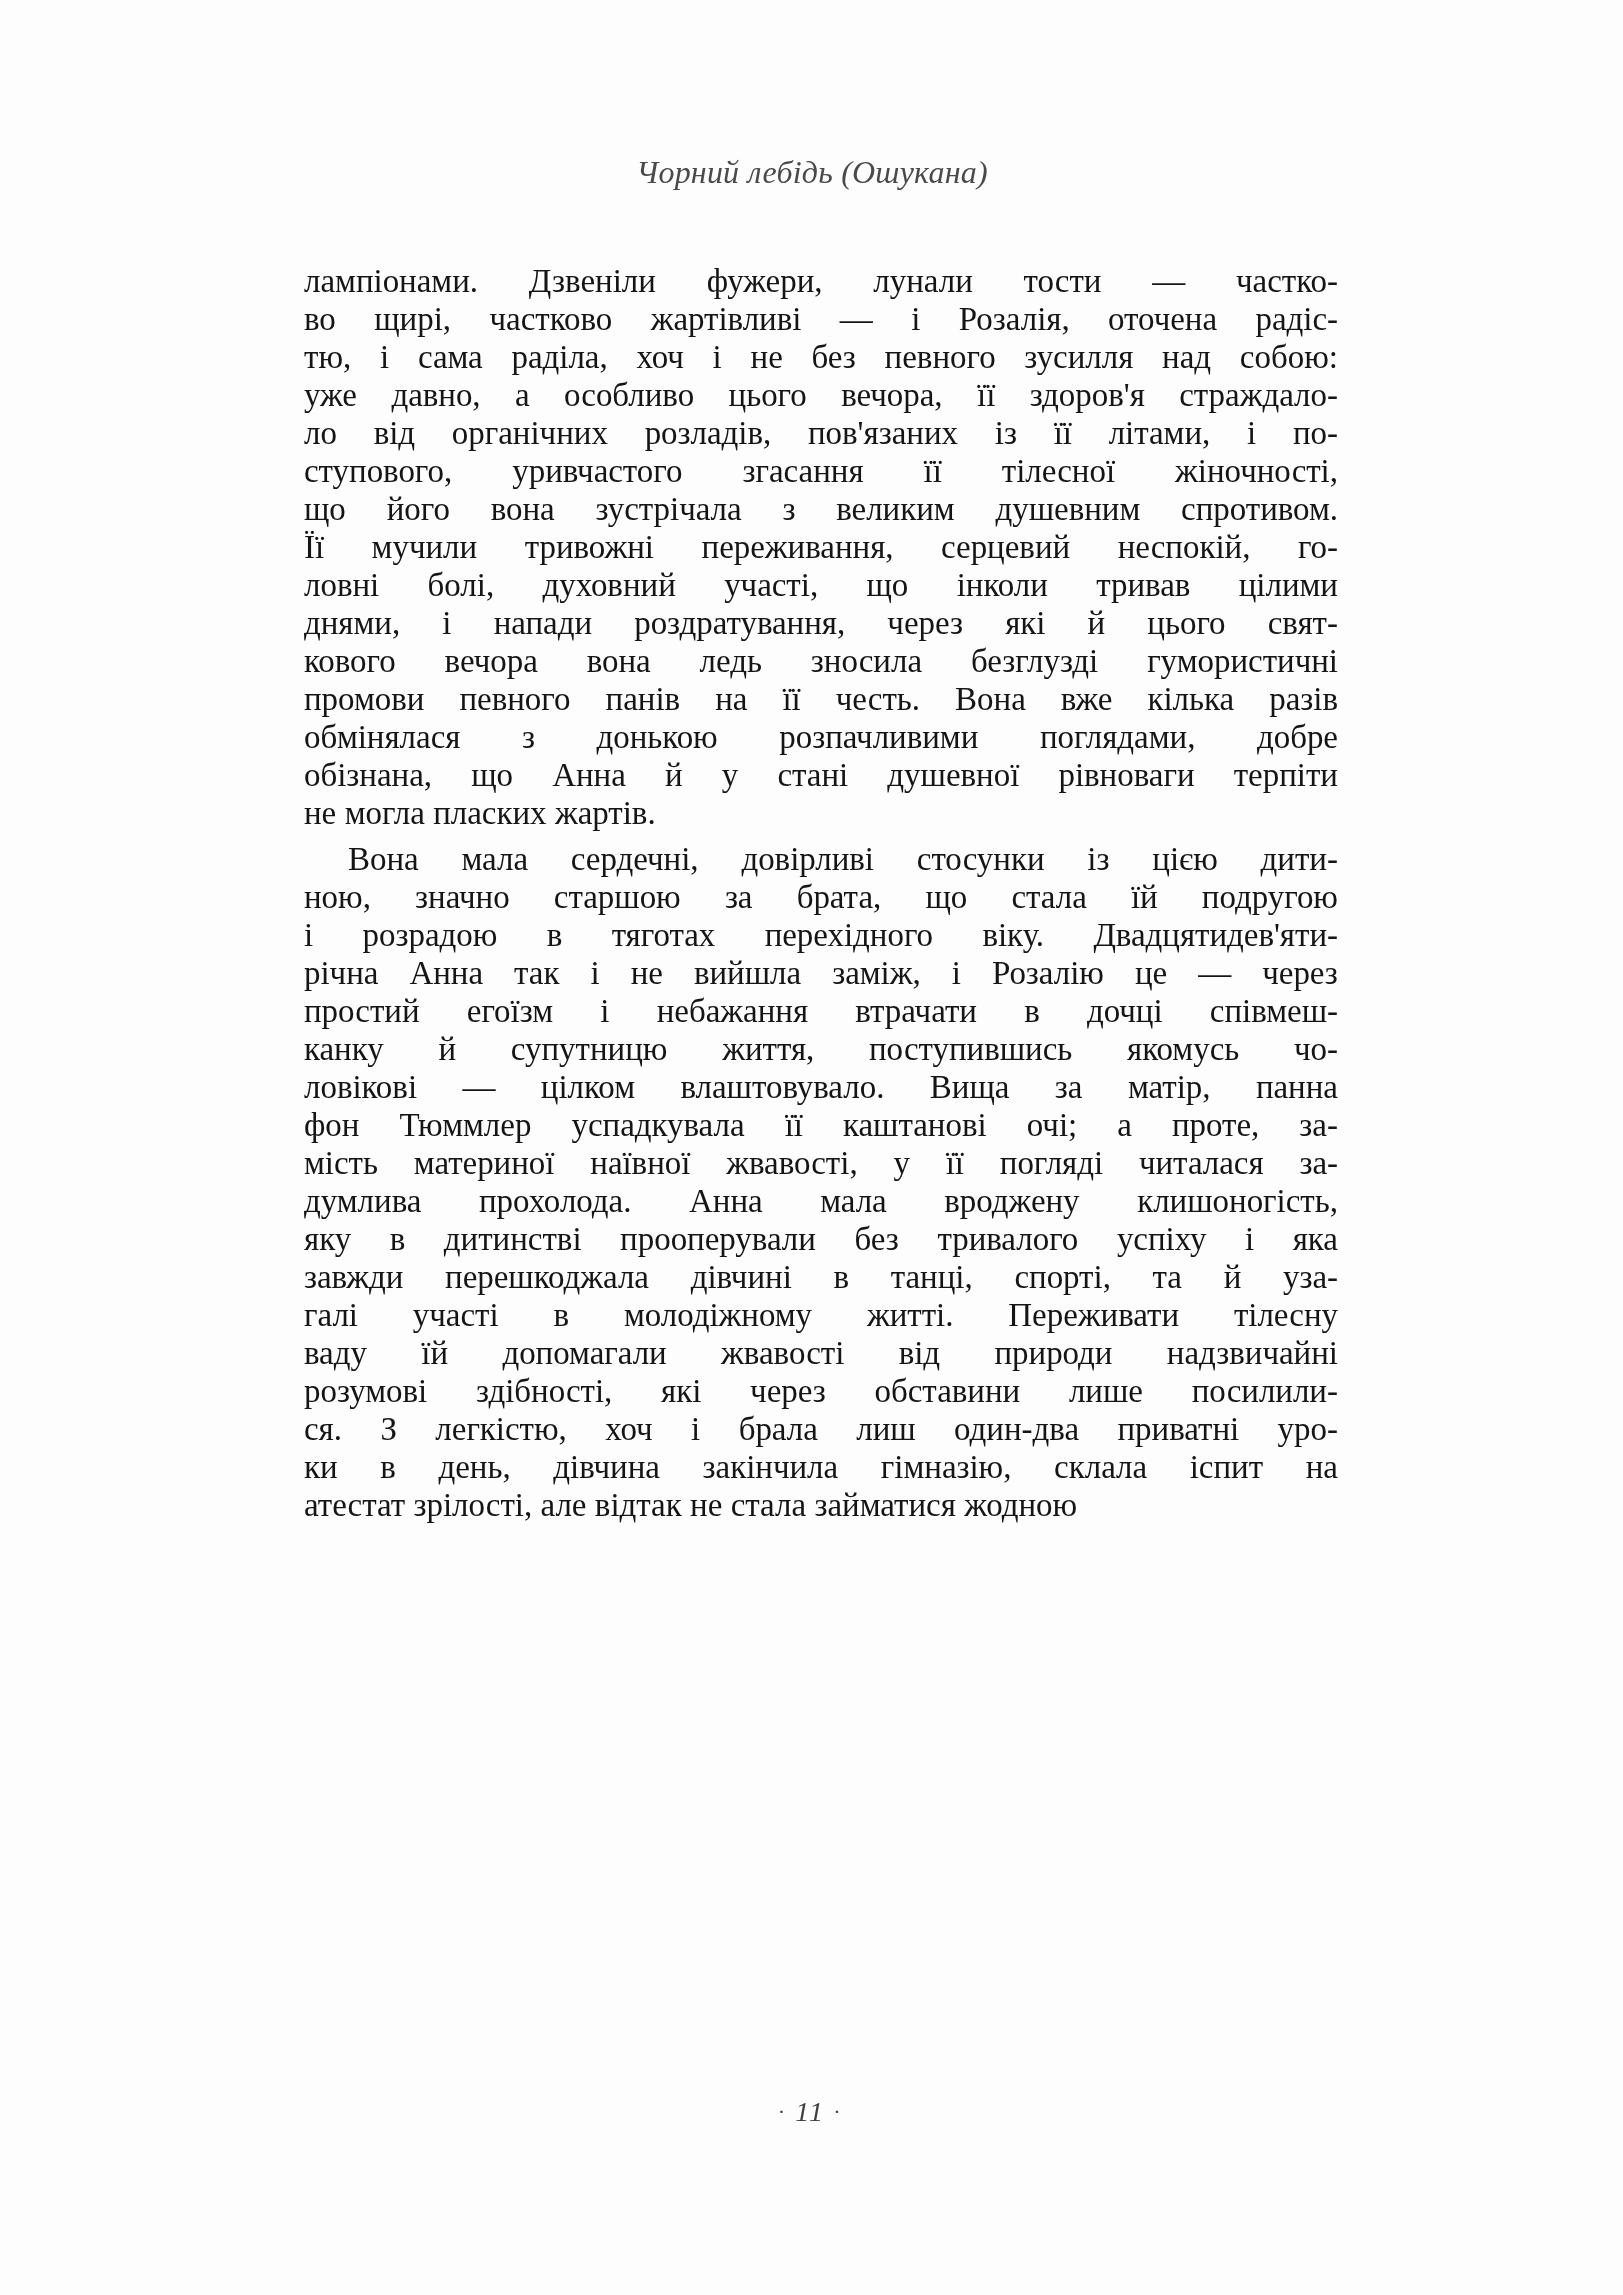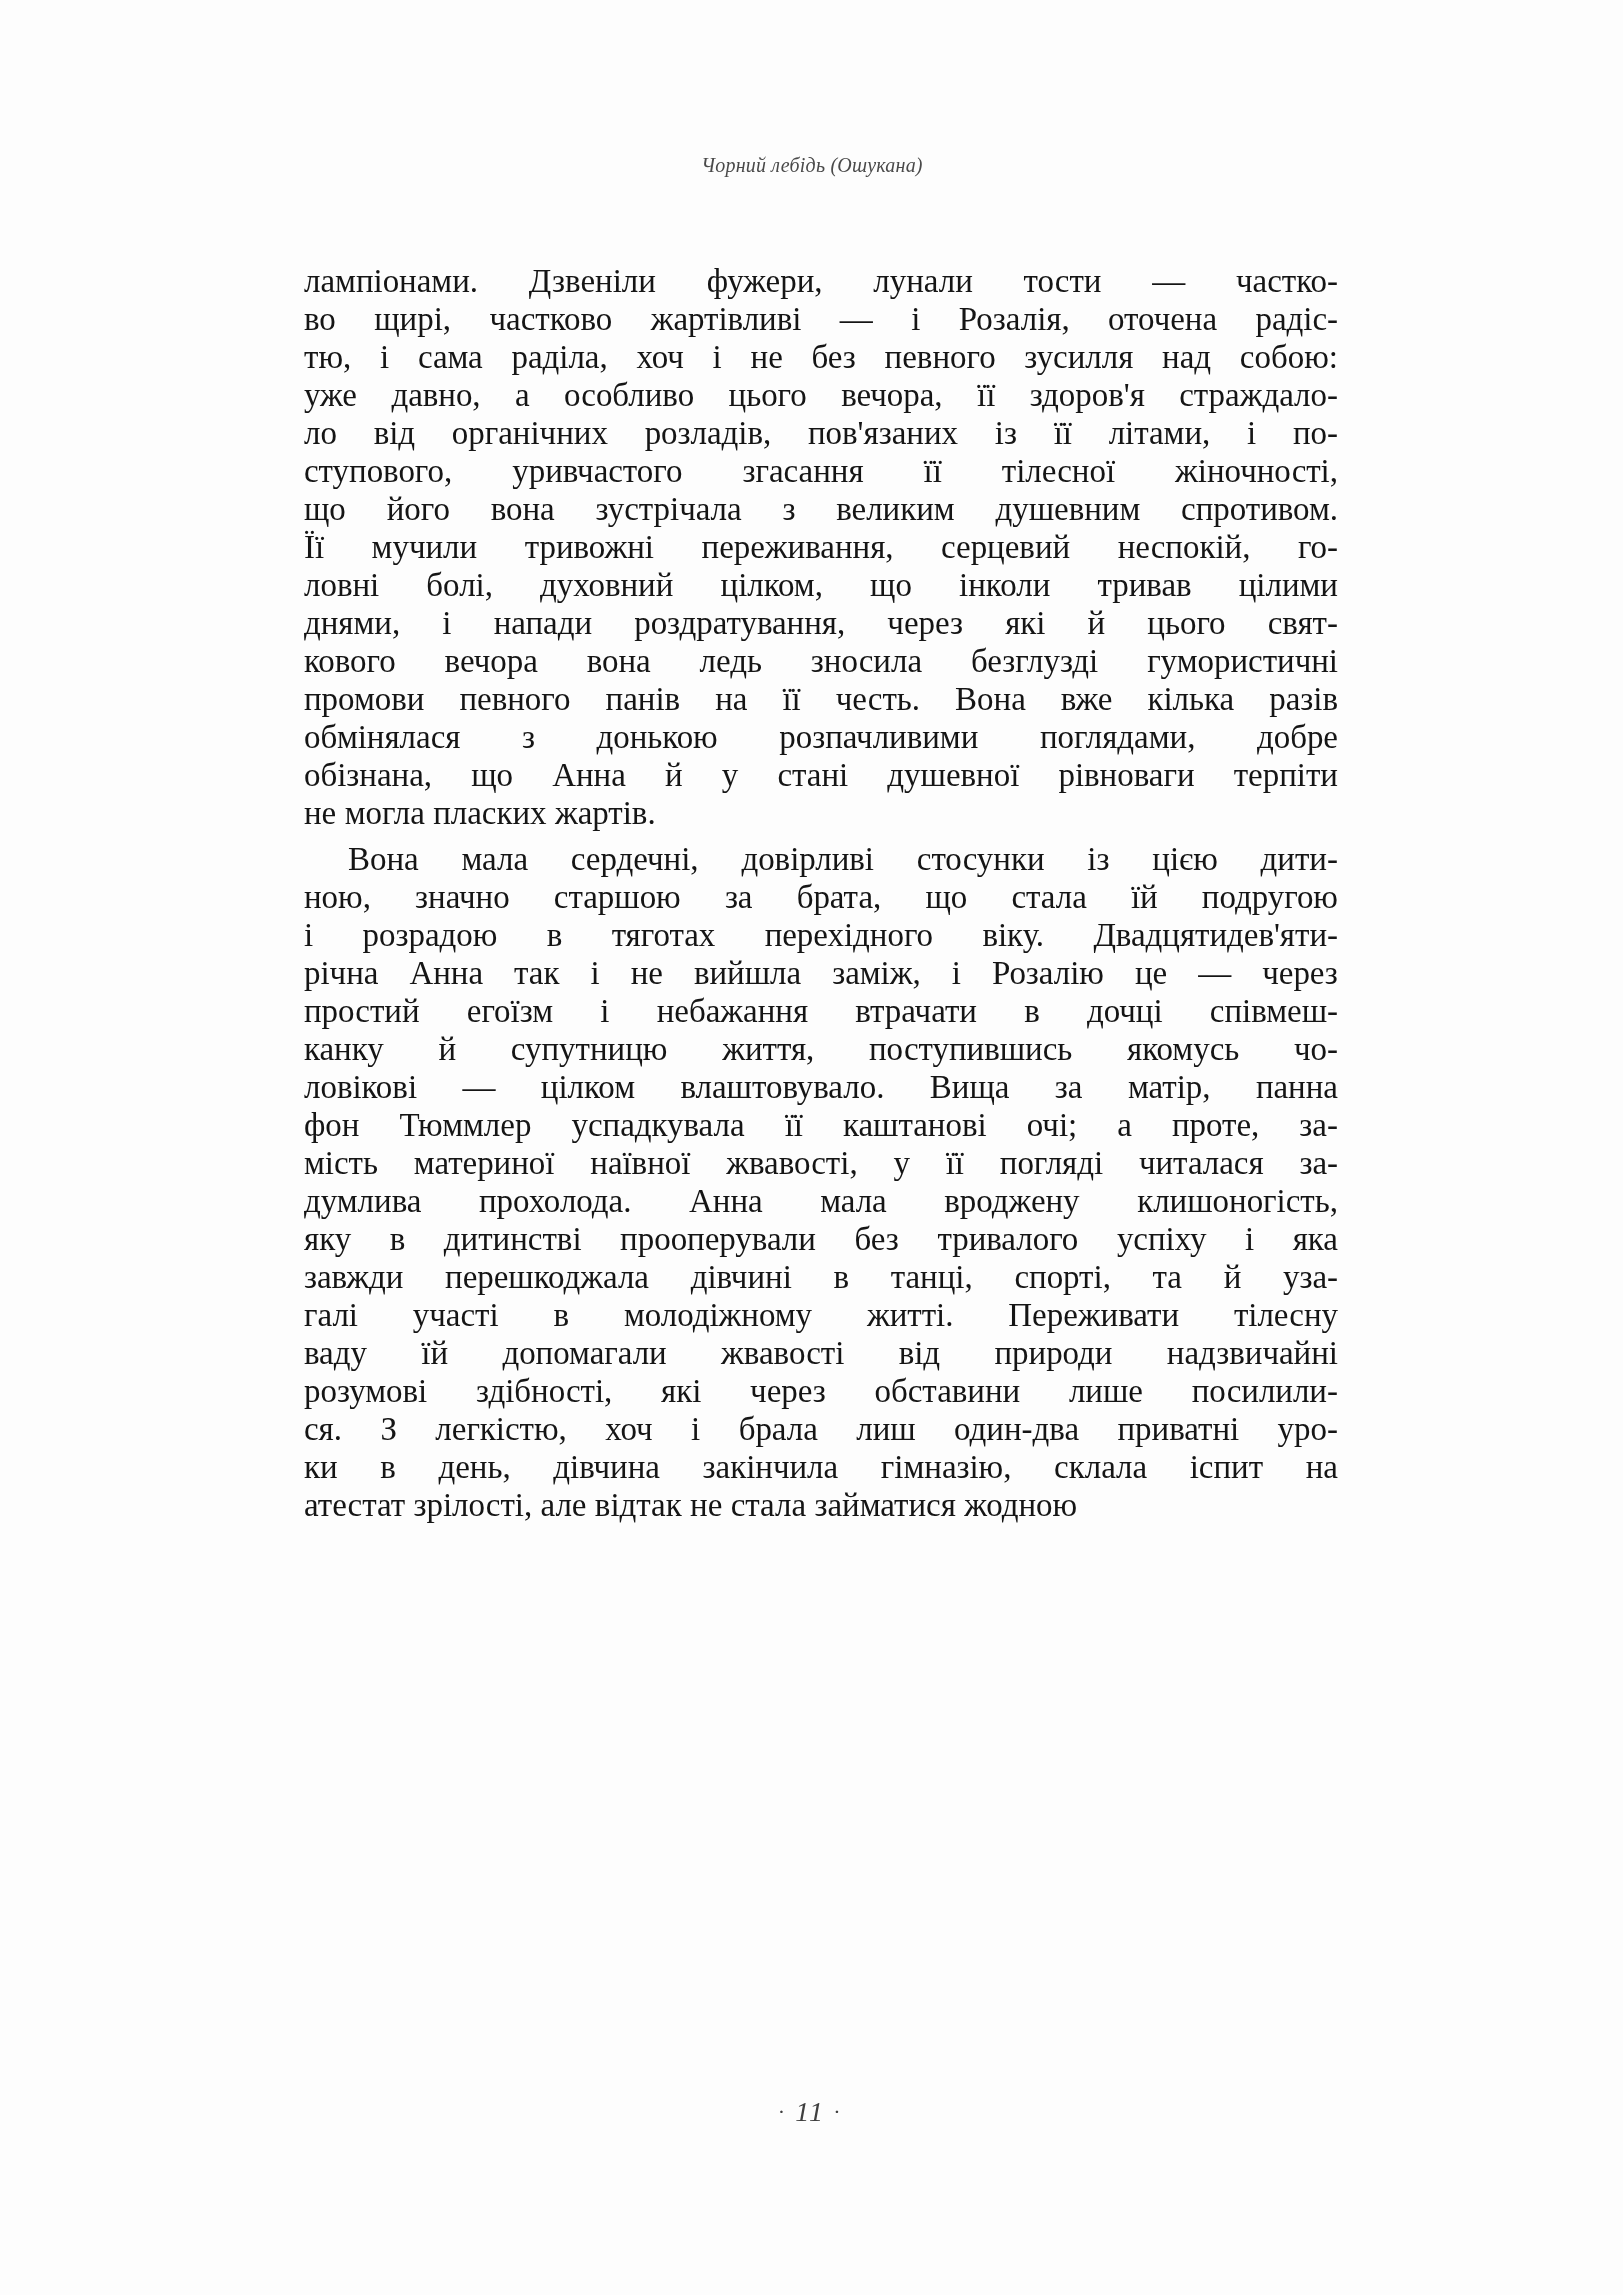--- a/index.html
+++ b/index.html
@@ -27,21 +27,21 @@
   }
 
   
   .running-head {
     position: absolute;
     top: 154px;
     left: 0;
     right: 0;
     text-align: center;
     font-style: italic;
-    font-size: 20px;
+    font-size: 32px;
     letter-spacing: 0.2px;
     color: #4a4a4a;
     font-family: "Liberation Serif", "DejaVu Serif", serif;
     white-space: nowrap;
   }
 
   
   .text-block {
     position: absolute;
     top: 254px;
@@ -203,21 +203,21 @@
           <span>тривожні</span>
           <span>переживання,</span>
           <span>серцевий</span>
           <span>неспокій,</span>
           <span>го-</span>
         </div>
         <div class="line justify">
           <span>ловні</span>
           <span>болі,</span>
           <span>духовний</span>
-          <span>цілком,</span>
+          <span>участі,</span>
           <span>що</span>
           <span>інколи</span>
           <span>тривав</span>
           <span>цілими</span>
         </div>
         <div class="line justify">
           <span>днями,</span>
           <span>і</span>
           <span>напади</span>
           <span>роздратування,</span>

